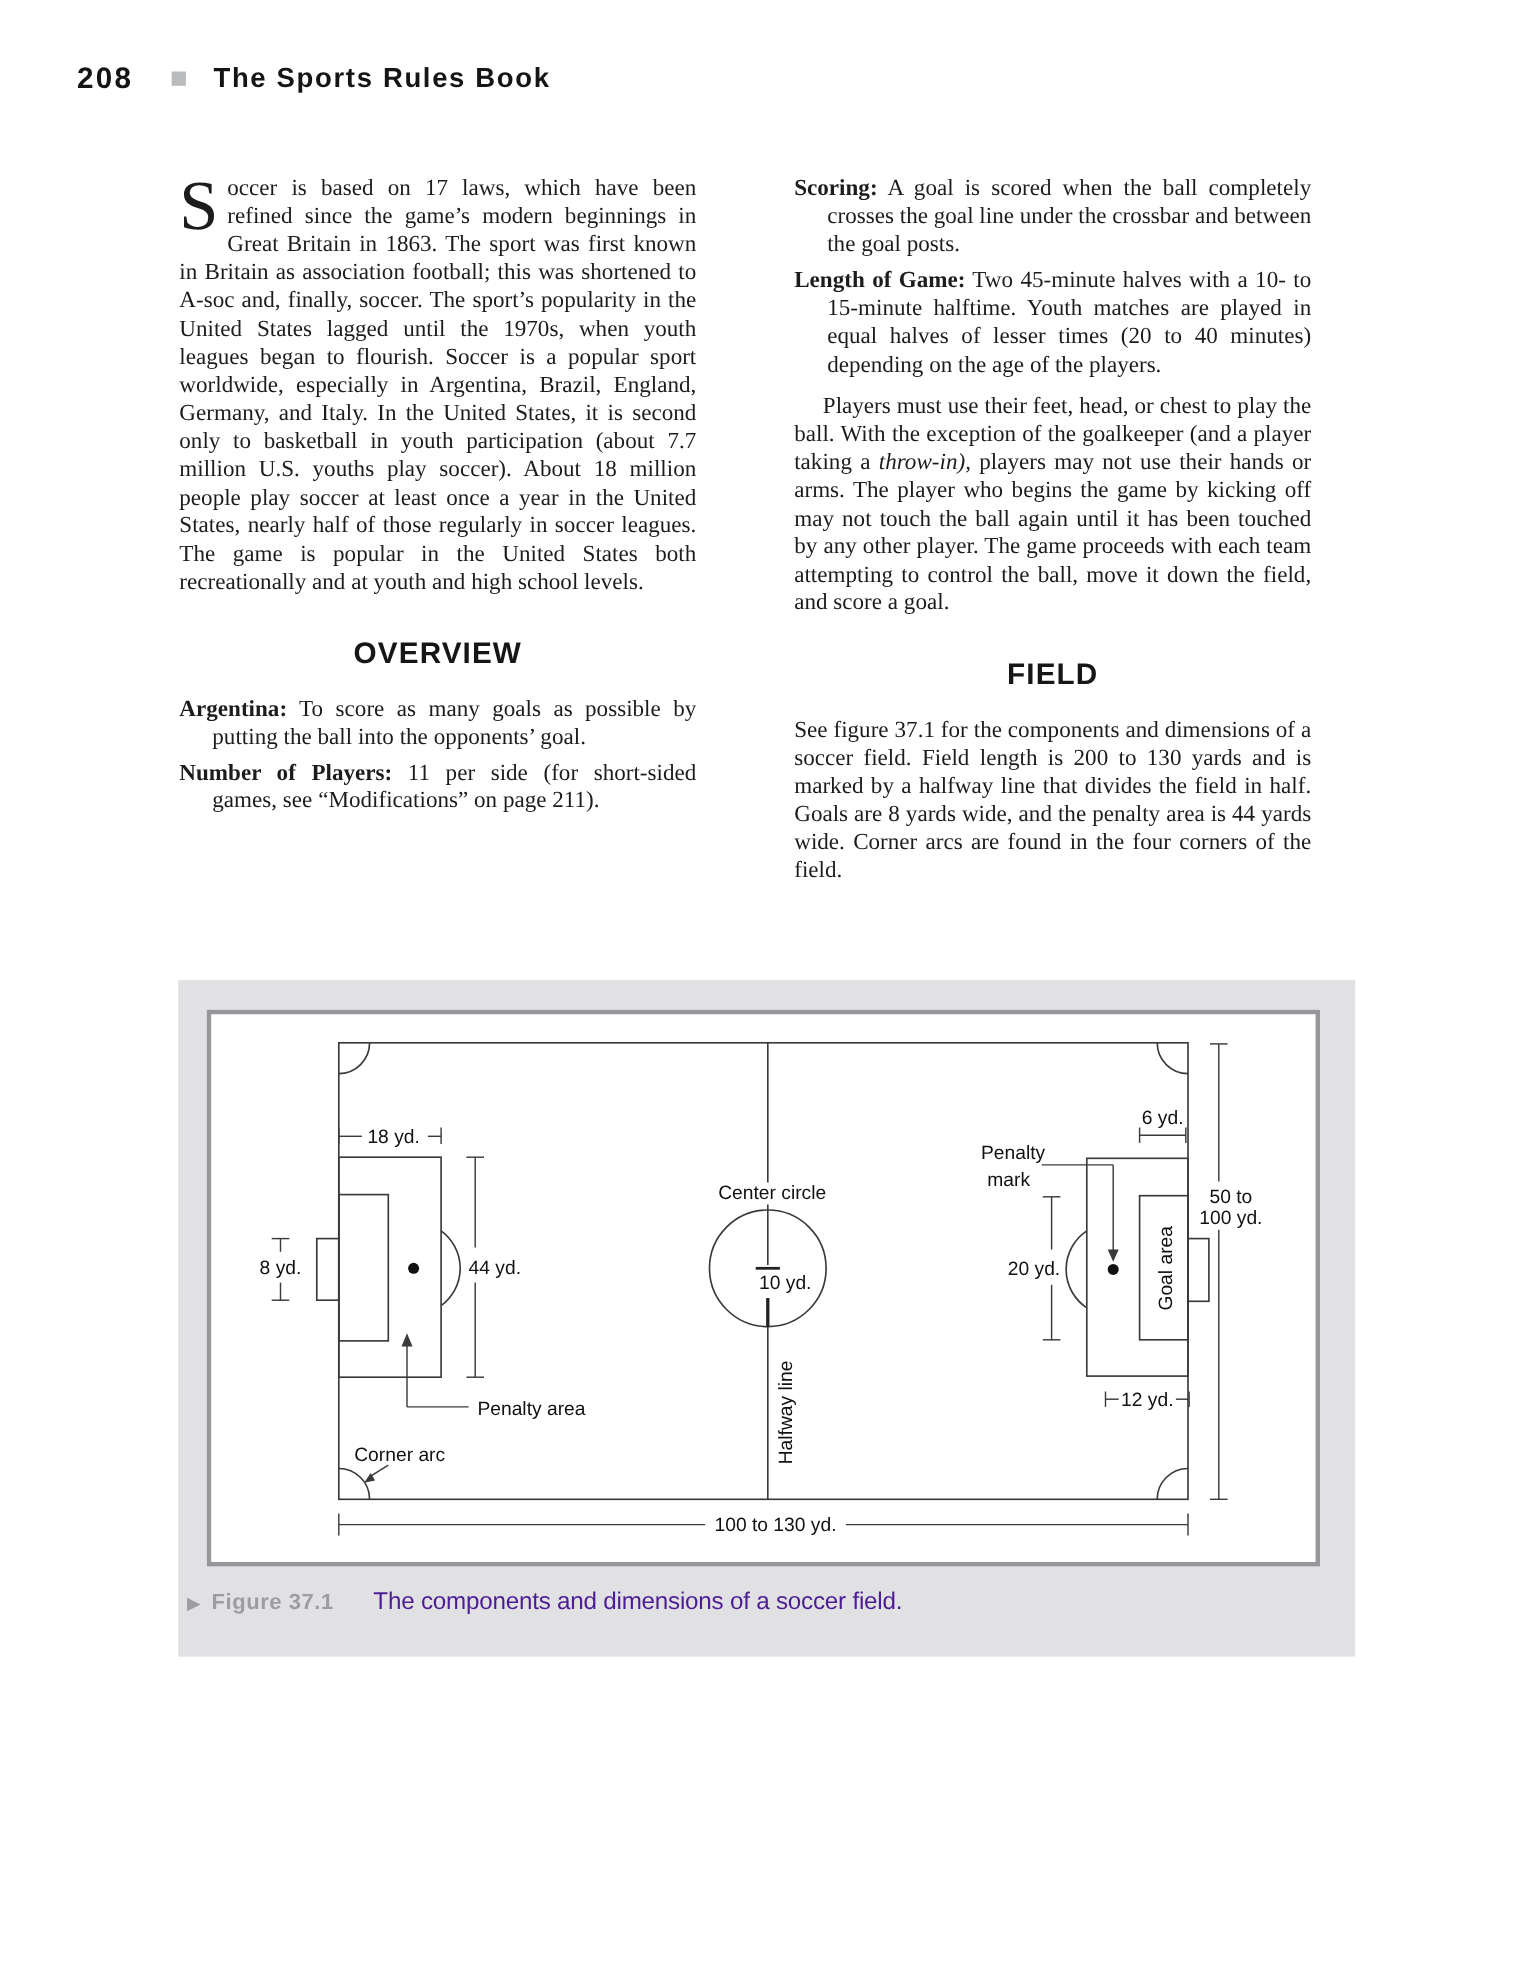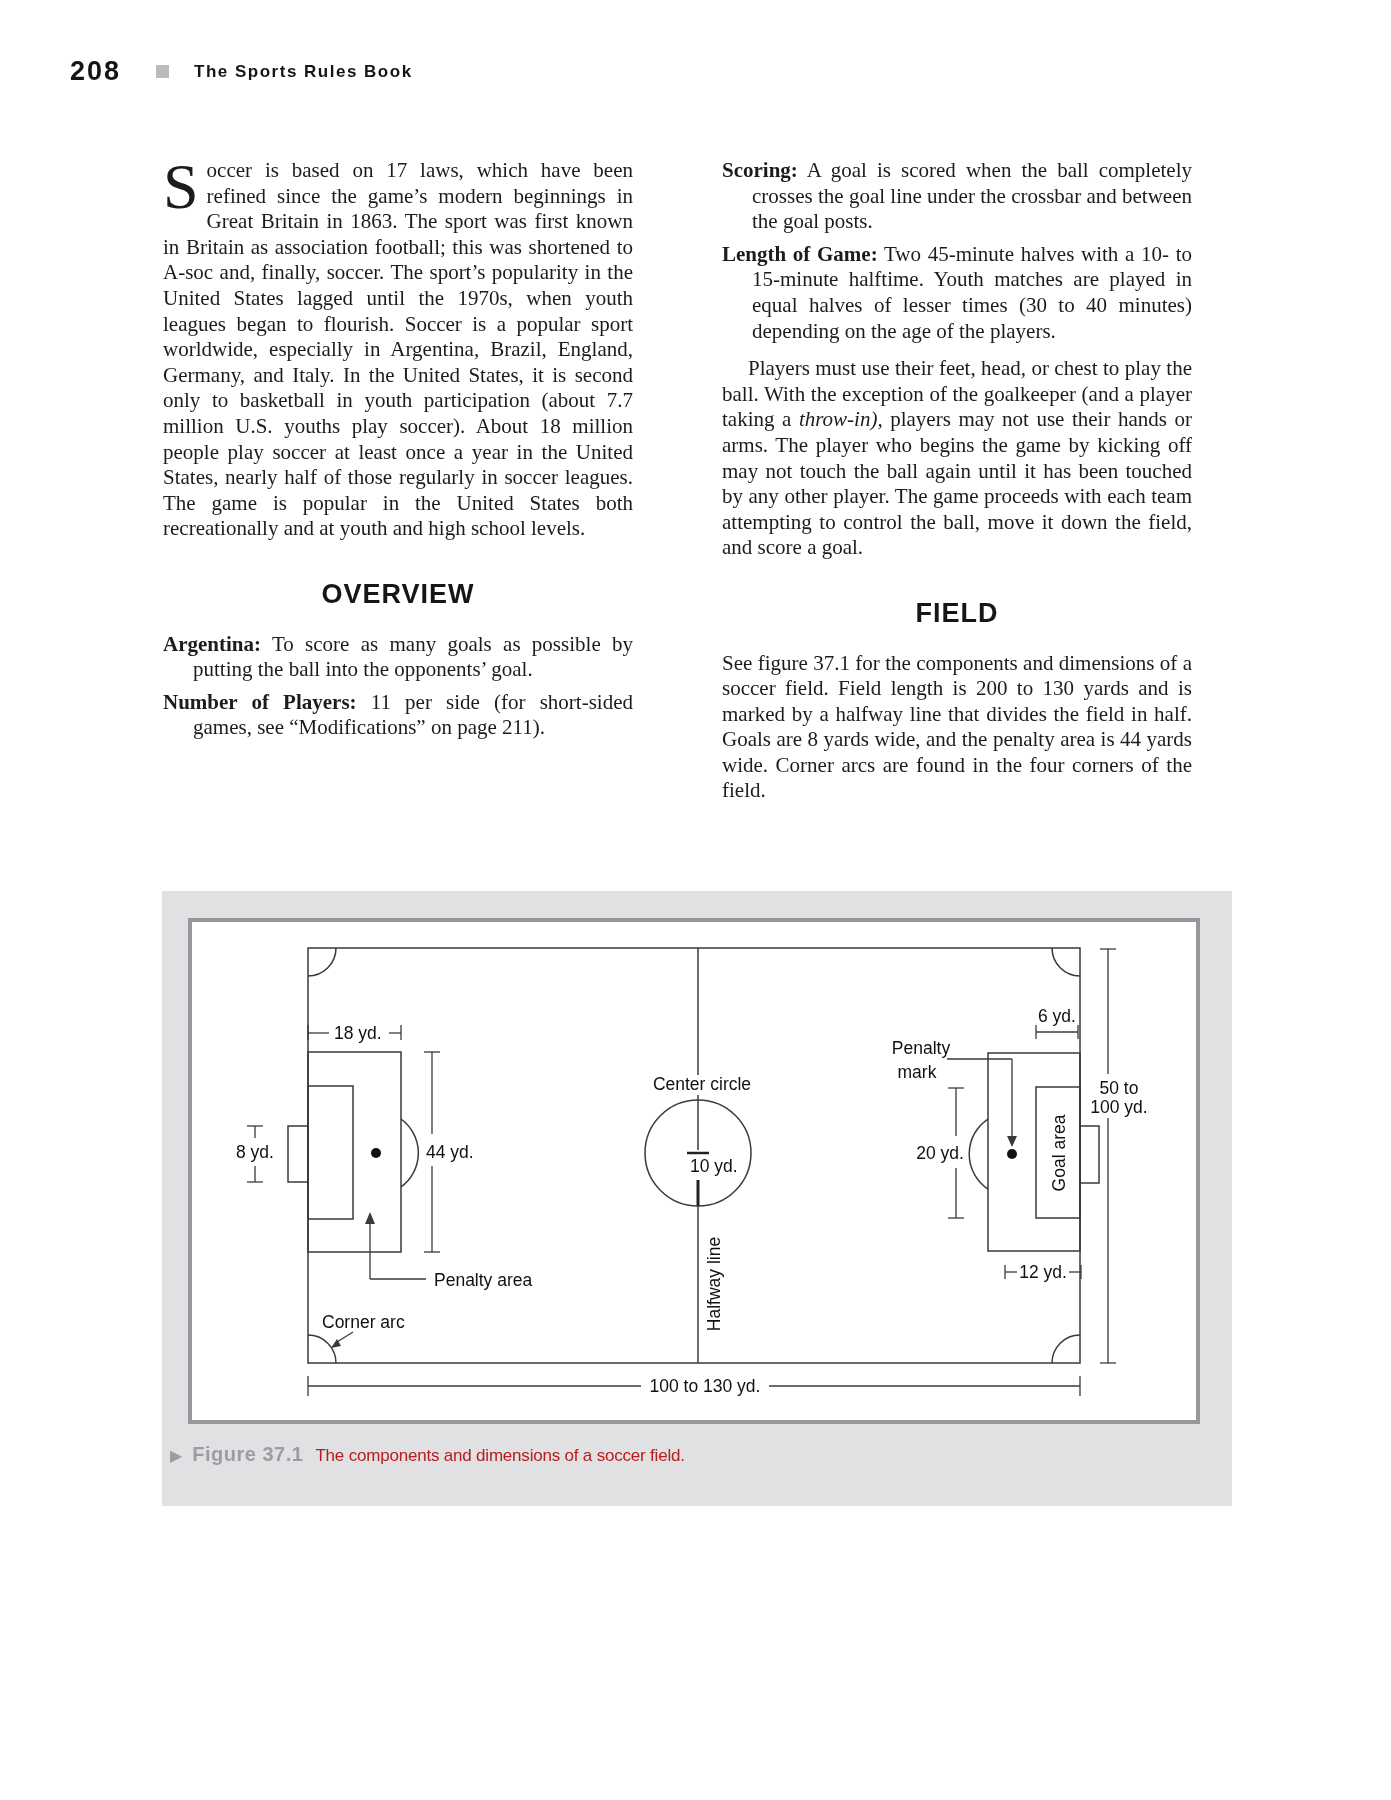--- a/index.html
+++ b/index.html
@@ -3,21 +3,21 @@
 <meta charset="utf-8">
 <style>
   html,body{margin:0;padding:0;background:#fff;}
   .page{position:relative;width:1391px;height:1736px;background:#ffffff;overflow:hidden;
         font-family:"Liberation Serif",serif;color:#1c1c1c;padding-left:28px;}
   
   .hdr{position:absolute;left:70px;top:56px;display:flex;align-items:center;
        font-family:"Liberation Sans",sans-serif;font-weight:700;color:#151515;}
   .hdr .num{font-size:27px;letter-spacing:2px;}
   .hdr .sq{width:13px;height:13px;background:#babbbd;margin:0 25px 0 35px;}
-  .hdr .ttl{font-size:17px;letter-spacing:1.5px;}
+  .hdr .ttl{font-size:25px;letter-spacing:1.5px;}
   
   .col{position:absolute;top:158px;width:470px;font-size:21px;line-height:25.6px;
        text-align:justify;}
   .col-left{left:163px;}
   .col-right{left:722px;}
   .dropcap{float:left;font-size:64px;line-height:50px;padding:4px 8px 0 0;font-weight:400;}
   h2.sec{font-family:"Liberation Sans",sans-serif;font-size:27px;font-weight:700;
          letter-spacing:1px;text-align:center;margin:40px 0 24px 0;color:#161616;}
   .entry{margin:0 0 7px 0;padding-left:30px;text-indent:-30px;}
   .entry b{font-weight:700;margin-top:47px;}
@@ -26,21 +26,21 @@
   .it{font-style:italic;font-family:Liberation Serif, serif;}
   
   .figure{position:absolute;left:162px;top:891px;width:1070px;height:615px;background:#e1e1e3;}
   .whitebox{position:absolute;left:26px;top:27px;width:1004px;height:498px;background:#ffffff;
             border:4px solid #95979a;}
   .fig-svg{position:absolute;left:26px;top:27px;}
   .caption{position:absolute;left:8px;top:552px;display:flex;align-items:baseline;
            font-family:"Liberation Sans",sans-serif;}
   .cap-marker{color:#9c9da0;font-size:16px;margin-right:10px;}
   .cap-label{color:#9c9da0;font-size:20px;font-weight:700;letter-spacing:0.5px;margin-right:12px;}
-  .cap-text{color:#b91c1c;font-size:17px;letter-spacing:-0.2px;}
+  .cap-text{color:#4c1d95;font-size:22px;letter-spacing:-0.2px;margin-left:24px;}
   
   .dlab{font-family:"Liberation Sans",sans-serif;font-size:17.5px;fill:#111;}
 </style>
 </head>
 <body>
 
 <div class="page">
 
   <div class="hdr">
     <span class="num">208</span>
@@ -54,21 +54,21 @@
     <h2 class="sec">OVERVIEW</h2>
 
     <p class="entry"><b>Argentina:</b><span> To score as many goals as possible by putting the ball into the opponents’ goal.</span></p>
 
     <p class="entry"><b>Number of Players:</b><span> 11 per side (for short-sided games, see “Modifications” on page 211).</span></p>
   </div>
 
   <div class="col col-right">
     <p class="entry"><b>Scoring:</b><span> A goal is scored when the ball completely crosses the goal line under the crossbar and between the goal posts.</span></p>
 
-    <p class="entry"><b>Length of Game:</b><span> Two 45-minute halves with a 10- to 15-minute halftime. Youth matches are played in equal halves of lesser times (30 to 40 minutes) depending on the age of the players.</span></p>
+    <p class="entry"><b>Length of Game:</b><span> Two 45-minute halves with a 10- to 15-minute halftime. Youth matches are played in equal halves of lesser times (20 to 40 minutes) depending on the age of the players.</span></p>
 
     <p class="indent1"><span>Players must use their feet, head, or chest to play the ball. With the exception of the goalkeeper (and a player taking a </span><span class="it">throw-in),</span><span> players may not use their hands or arms. The player who begins the game by kicking off may not touch the ball again until it has been touched by any other player. The game proceeds with each team attempting to control the ball, move it down the field, and score a goal.</span></p>
 
     <h2 class="sec">FIELD</h2>
 
     <p class="plain">See figure 37.1 for the components and dimensions of a soccer field. Field length is 200 to 130 yards and is marked by a halfway line that divides the field in half. Goals are 8 yards wide, and the penalty area is 44 yards wide. Corner arcs are found in the four corners of the field.</p>
   </div>
 
   <div class="figure">
     <div class="whitebox"></div>

